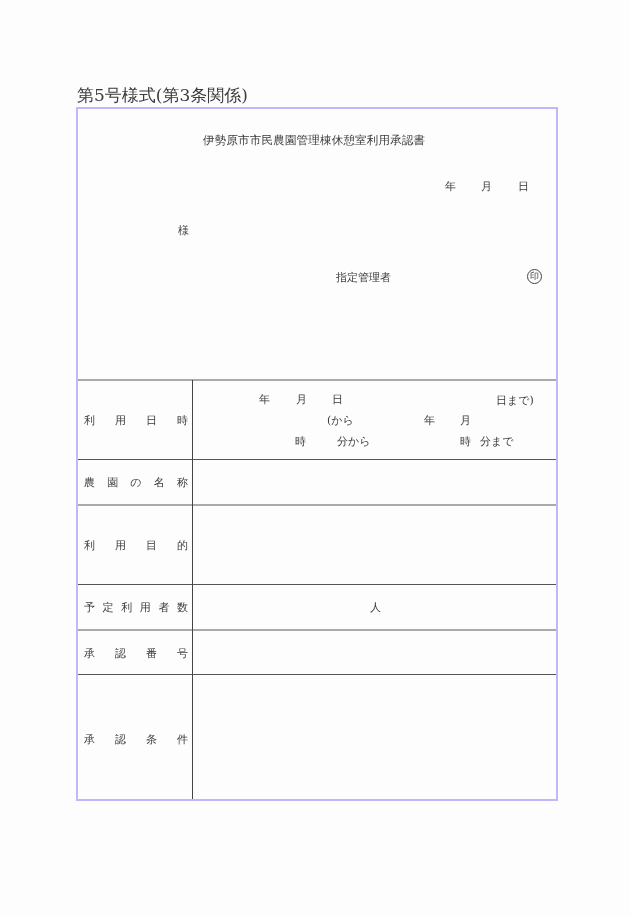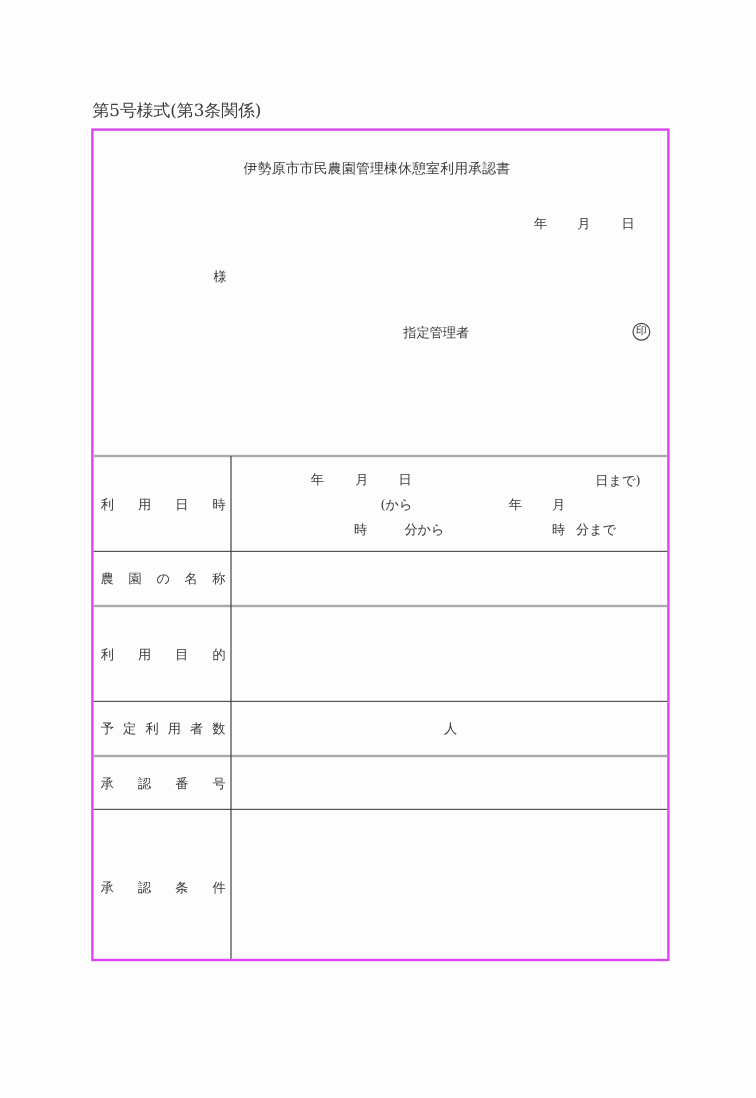--- a/index.html
+++ b/index.html
@@ -2,24 +2,24 @@
 <html><head>
   <meta charset="utf-8">
   <style>
     html, body { margin: 0; padding: 0; background: #fdfdfd; }
     body {
       width: 630px; height: 915px; position: relative; overflow: hidden;
       font-family: "DejaVu Serif", "Liberation Serif", serif;
       color: #3a3a3a; font-size: 11px;
     }
     .abs { position: absolute; white-space: nowrap; }
-    .form-no { left: 77px; top: 84px; font-size: 14px; }
+    .form-no { left: 77px; top: 84px; font-size: 17px; }
     .box {
       position: absolute; left: 76px; top: 107px; width: 478px; height: 690px;
-      border: 2px solid #d946ef;
+      border: 2px solid #c4b5fd;
     }
     .hline { position: absolute; left: 0; height: 0; border-top: 1px solid #555; }
     .hline.light { border-top: 2px solid #aaa; }
     .vline { position: absolute; top: 271px; width: 0; border-left: 1px solid #444; }
     .doc-title { left: 125px; top: 24px; font-size: 11.5px; letter-spacing: 0.2px; }
     .date-top span { position: absolute; top: 70px; }
     .sama { left: 100px; top: 114px; }
     .manager { left: 258px; top: 161px; }
     .seal {
       left: 449px; top: 160px; width: 13px; height: 13px; border: 1px solid #444;
@@ -63,21 +63,21 @@
   <div class="label" style="top:304px">
     <span>利</span>
     <span>用</span>
     <span>日</span>
     <span>時</span>
   </div>
   <div>
     <span class="cell-text" style="left:181px; top:283px">年</span>
     <span class="cell-text" style="left:218px; top:283px">月</span>
     <span class="cell-text" style="left:254px; top:283px">日</span>
-    <span class="cell-text" style="left:239px; top:304px">(から</span>
+    <span class="cell-text" style="left:249px; top:304px">(から</span>
     <span class="cell-text" style="left:346px; top:304px">年</span>
     <span class="cell-text" style="left:382px; top:304px">月</span>
     <span class="cell-text" style="left:418px; top:284px">日まで)</span>
     <span class="cell-text" style="left:217px; top:325px">時</span>
     <span class="cell-text" style="left:259px; top:325px">分から</span>
     <span class="cell-text" style="left:382px; top:325px">時</span>
     <span class="cell-text" style="left:402px; top:325px">分まで</span>
   </div>
 
   <div class="label" style="top:366px">

